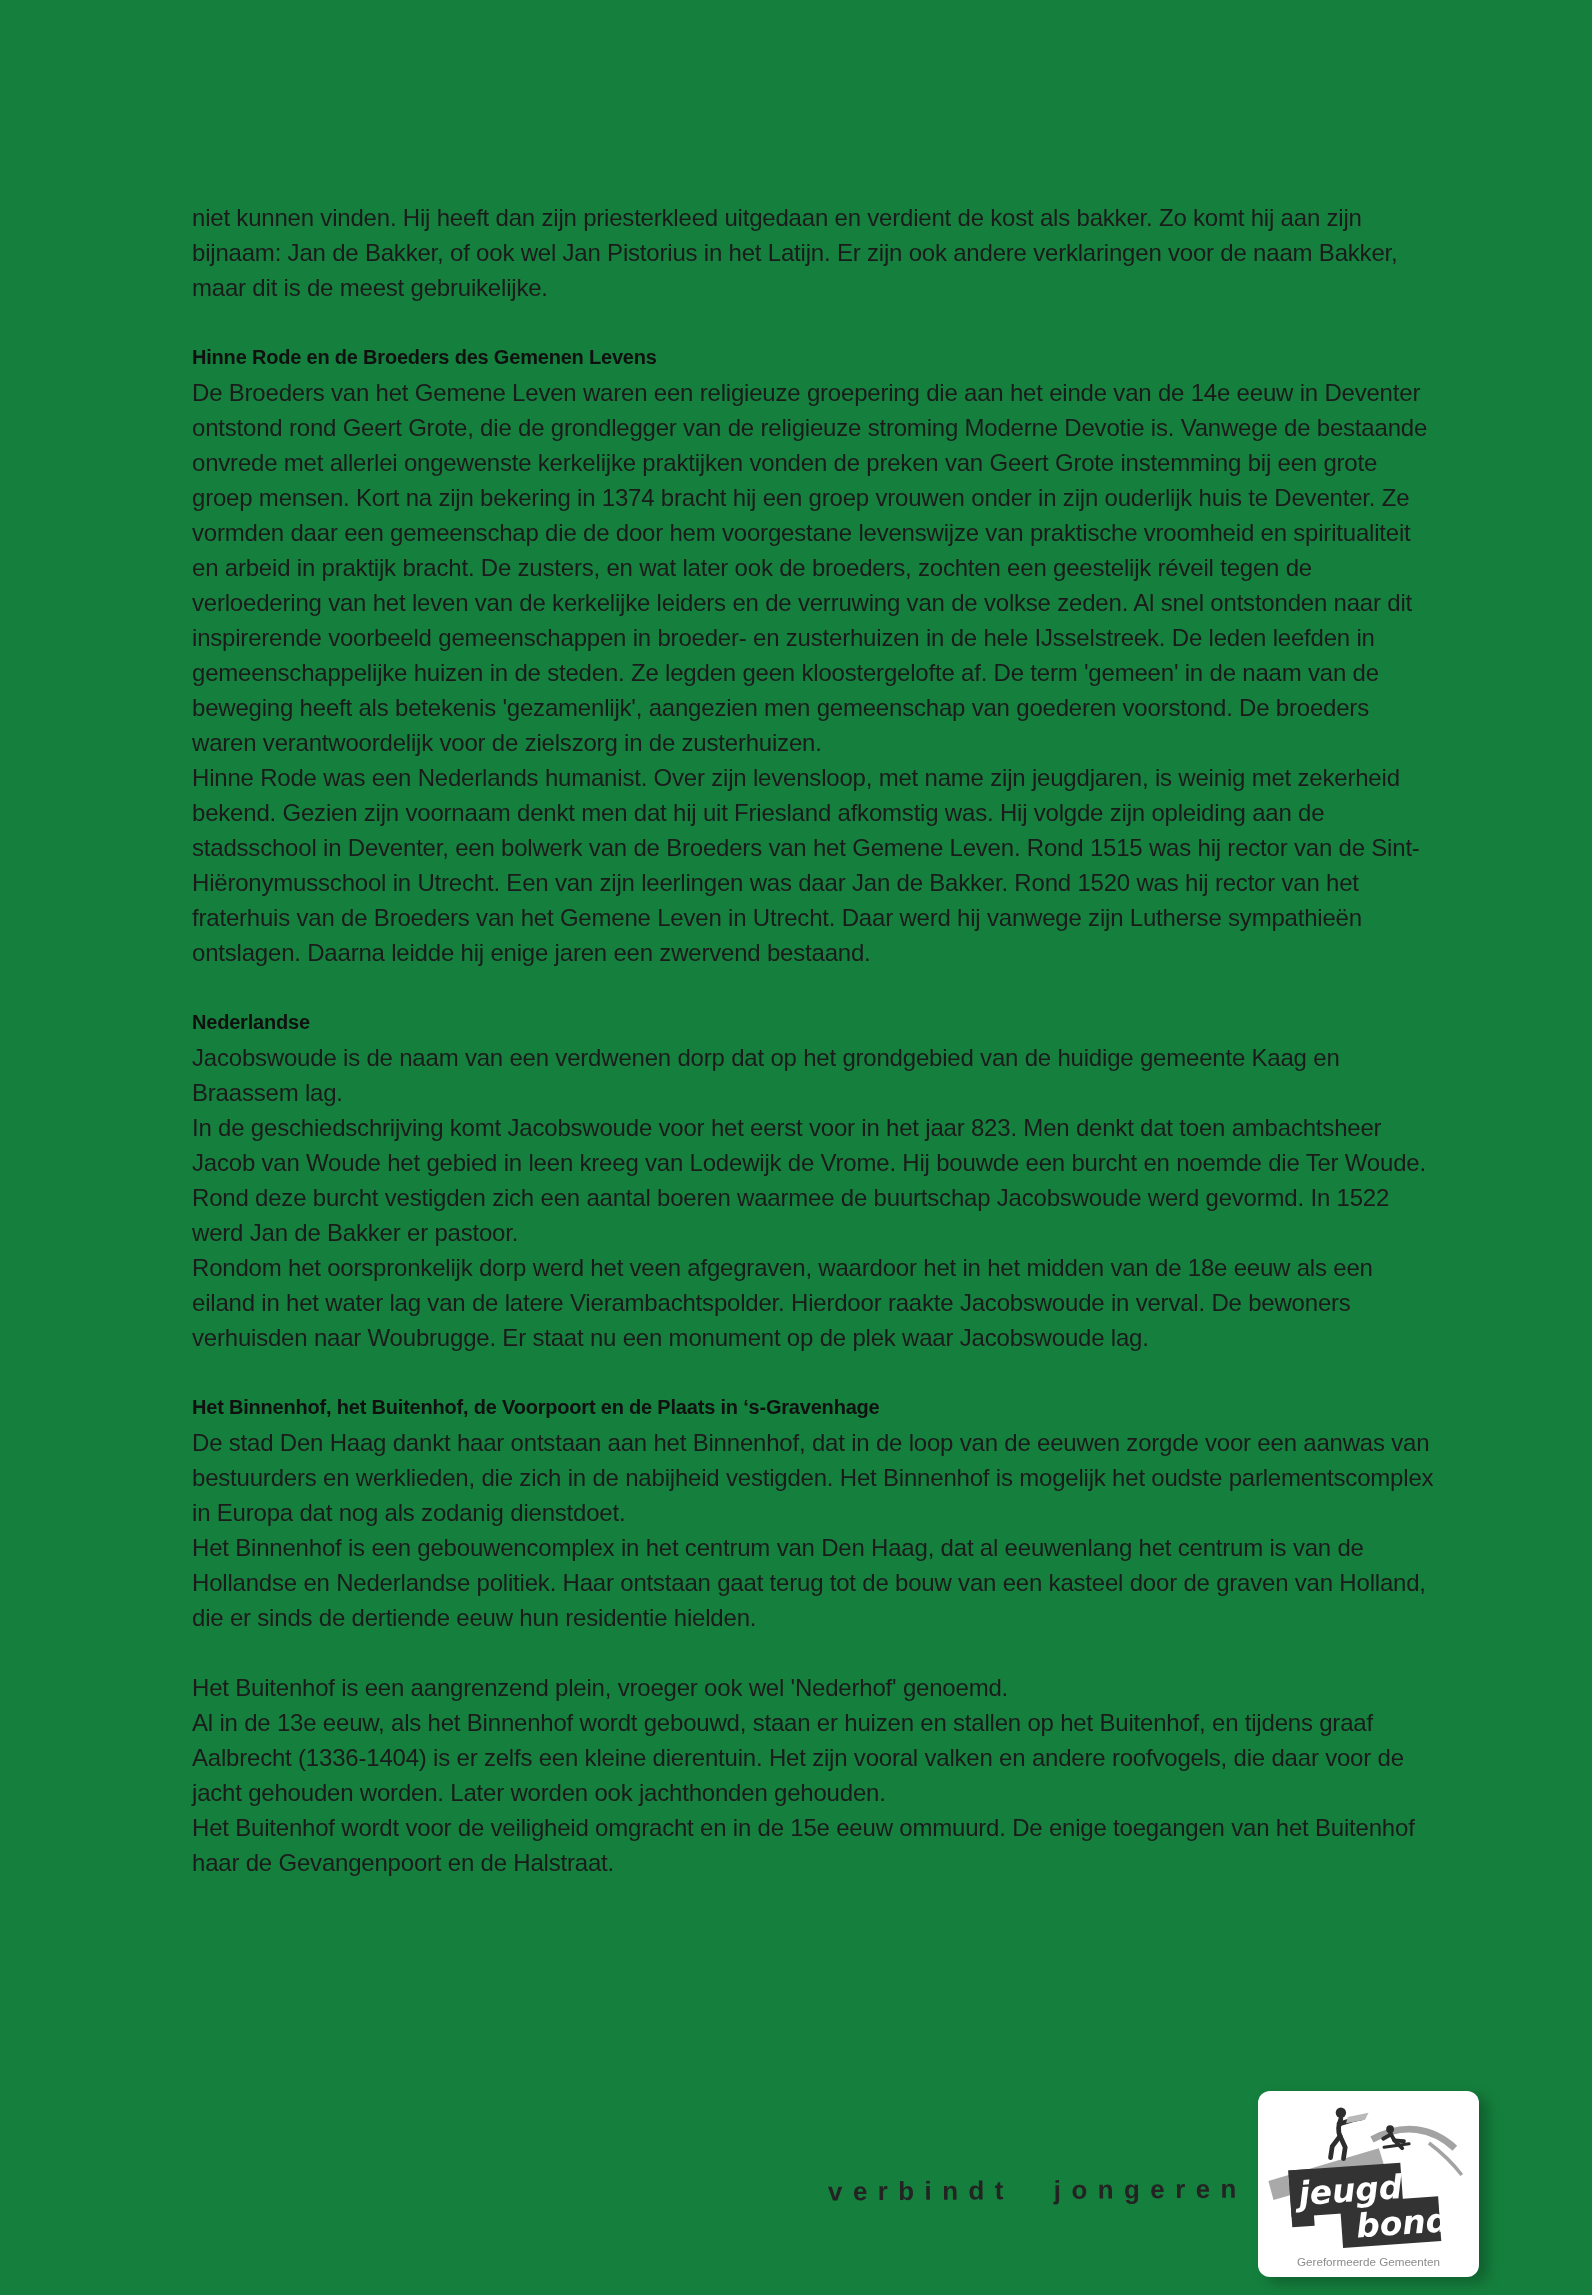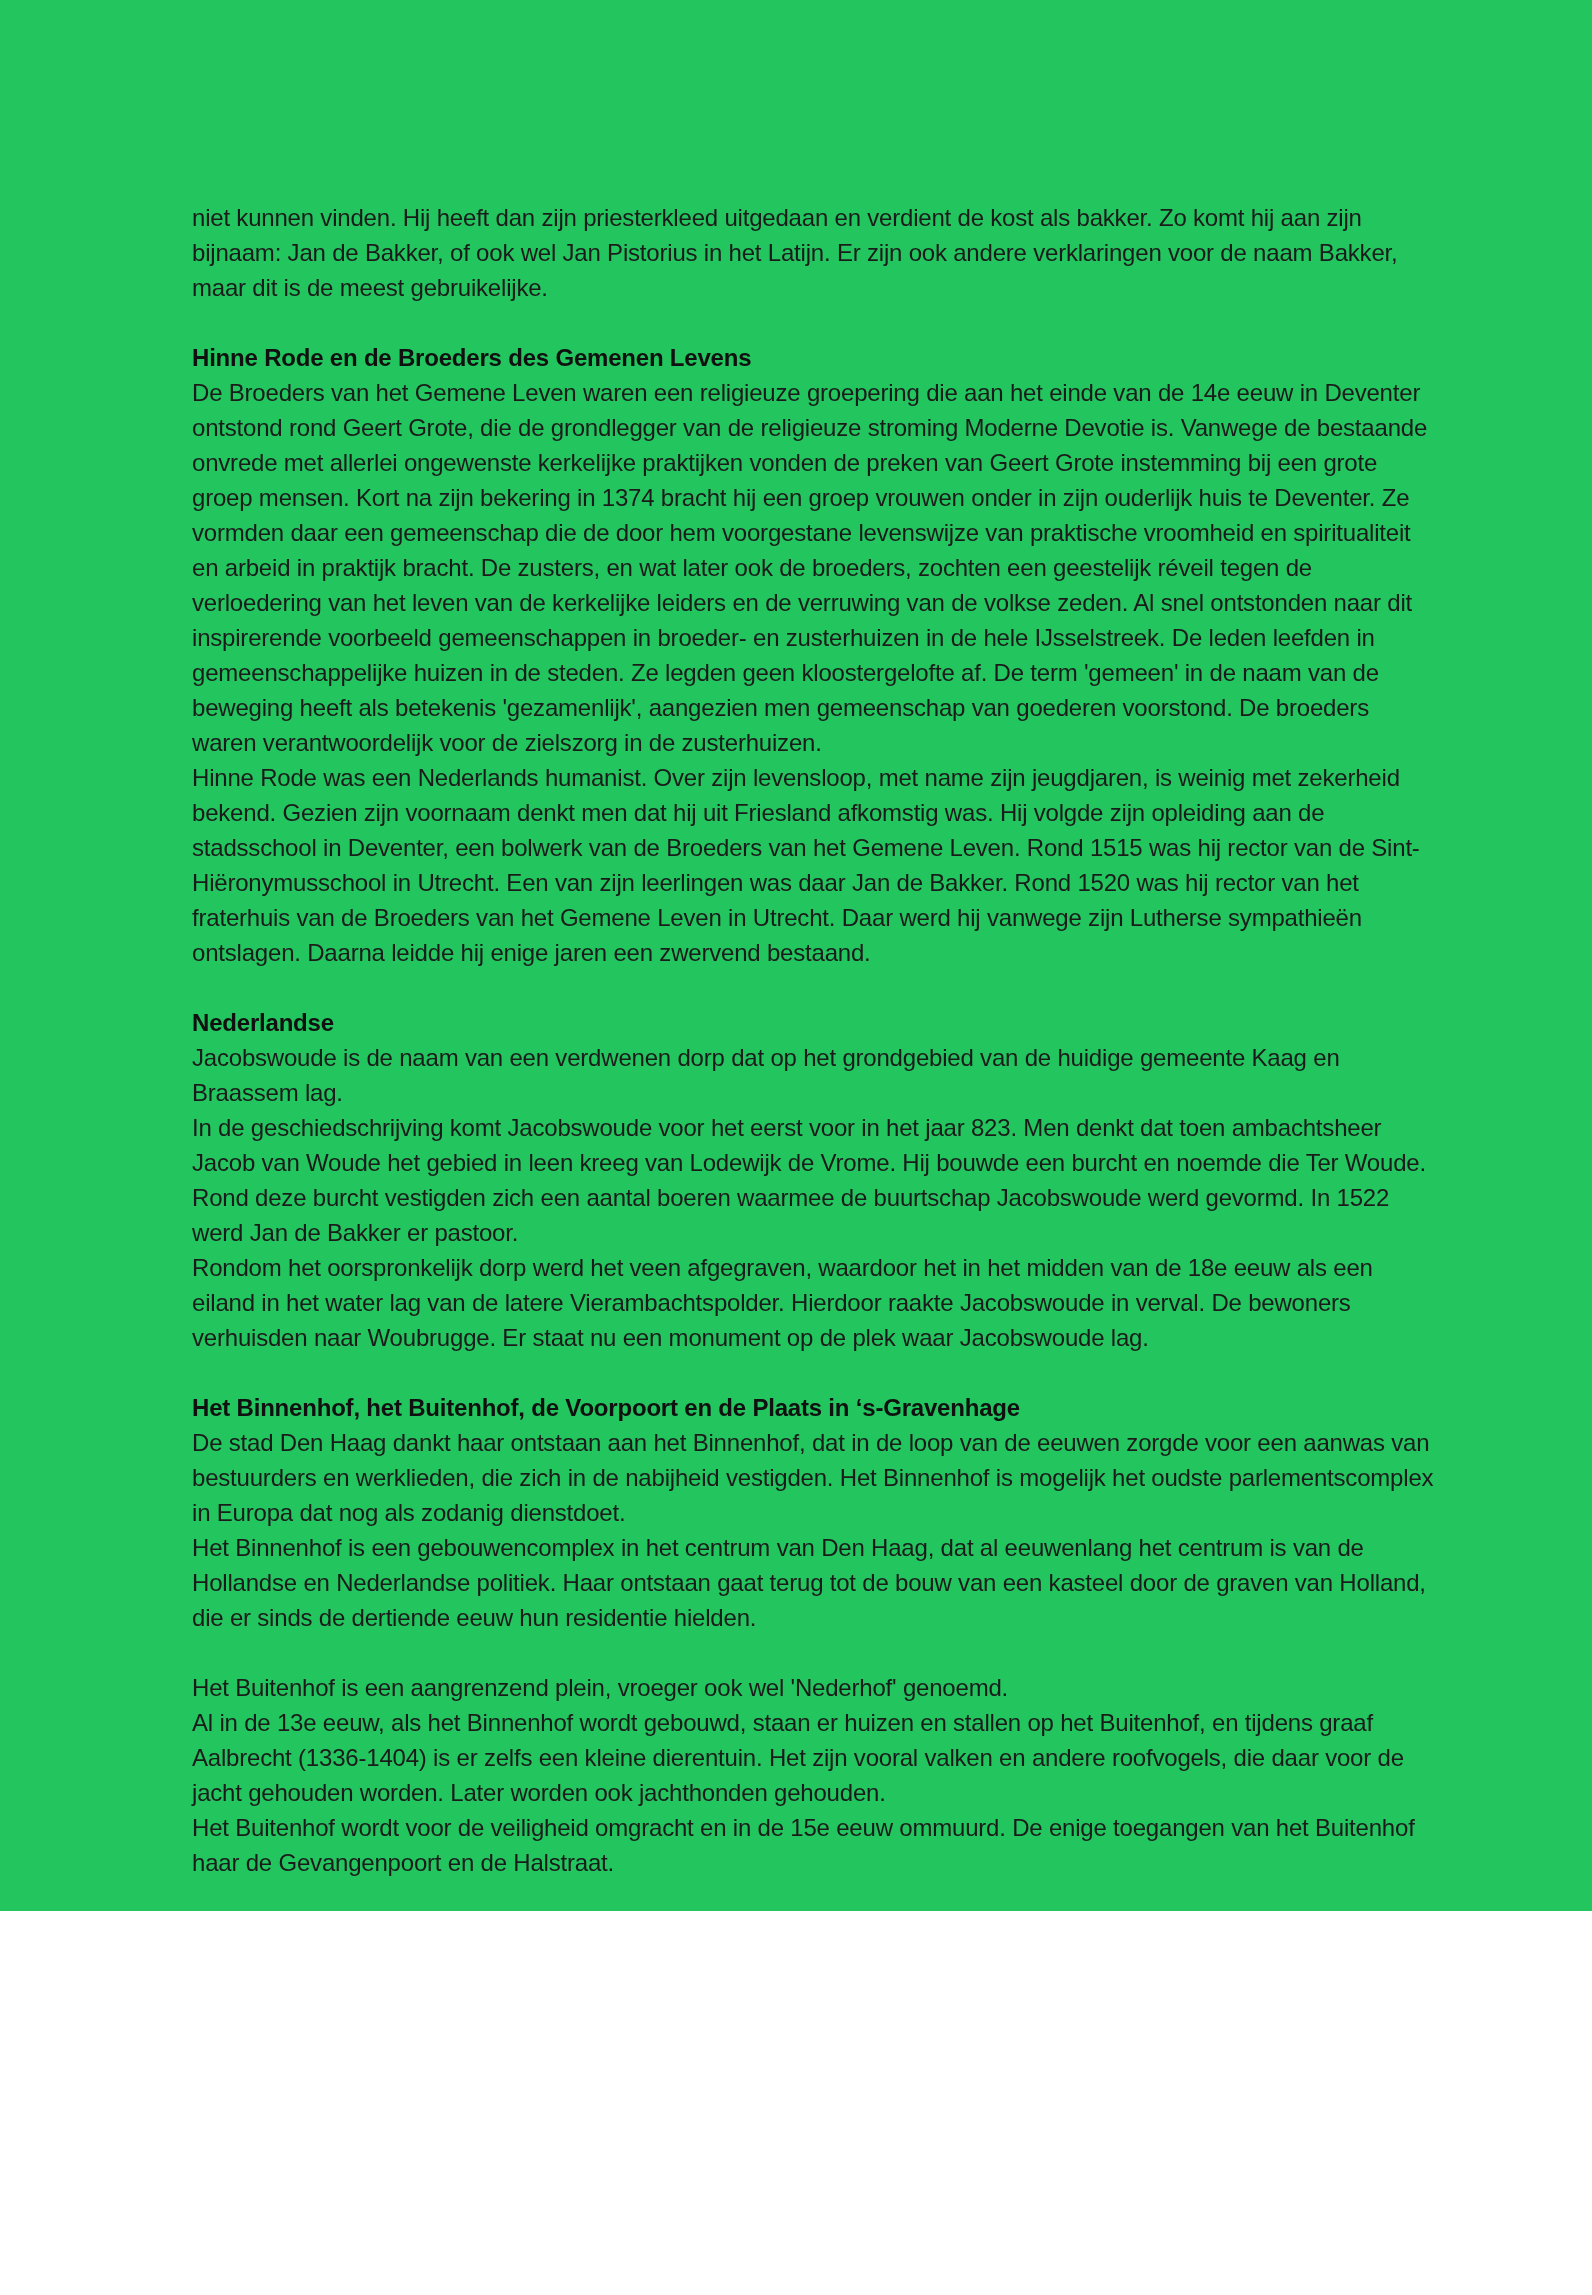--- a/index.html
+++ b/index.html
@@ -1,37 +1,37 @@
 <!DOCTYPE html>
 <html style="font-size:14px"><head>
 <meta charset="utf-8">
 <style>
   html, body { margin: 0; padding: 0; background: #ffffff; }
   .page {
     position: relative;
     width: 1592px;
-    height: 1911px;
-    background: #22c55e;
+    height: 2295px;
+    background: #15803d;
     overflow: hidden;
     font-family: "Liberation Sans", sans-serif;
     color: #1b1b1b;
   }
   .content {
     position: absolute;
     left: 192px;
     top: 200px;
     width: 1247px;
     font-size: 24px;
     line-height: 35px;
     letter-spacing: -0.2px;
   }
   .para { margin: 0; }
   .heading {
     margin: 0;
-    font-size: 24px;
+    font-size: 20px;
     line-height: 35px;
     font-weight: bold;
     color: #101010;
   }
   .spacer { height: 35px; }
 
   
   .tagline {
     position: absolute;
     left: 828px;

